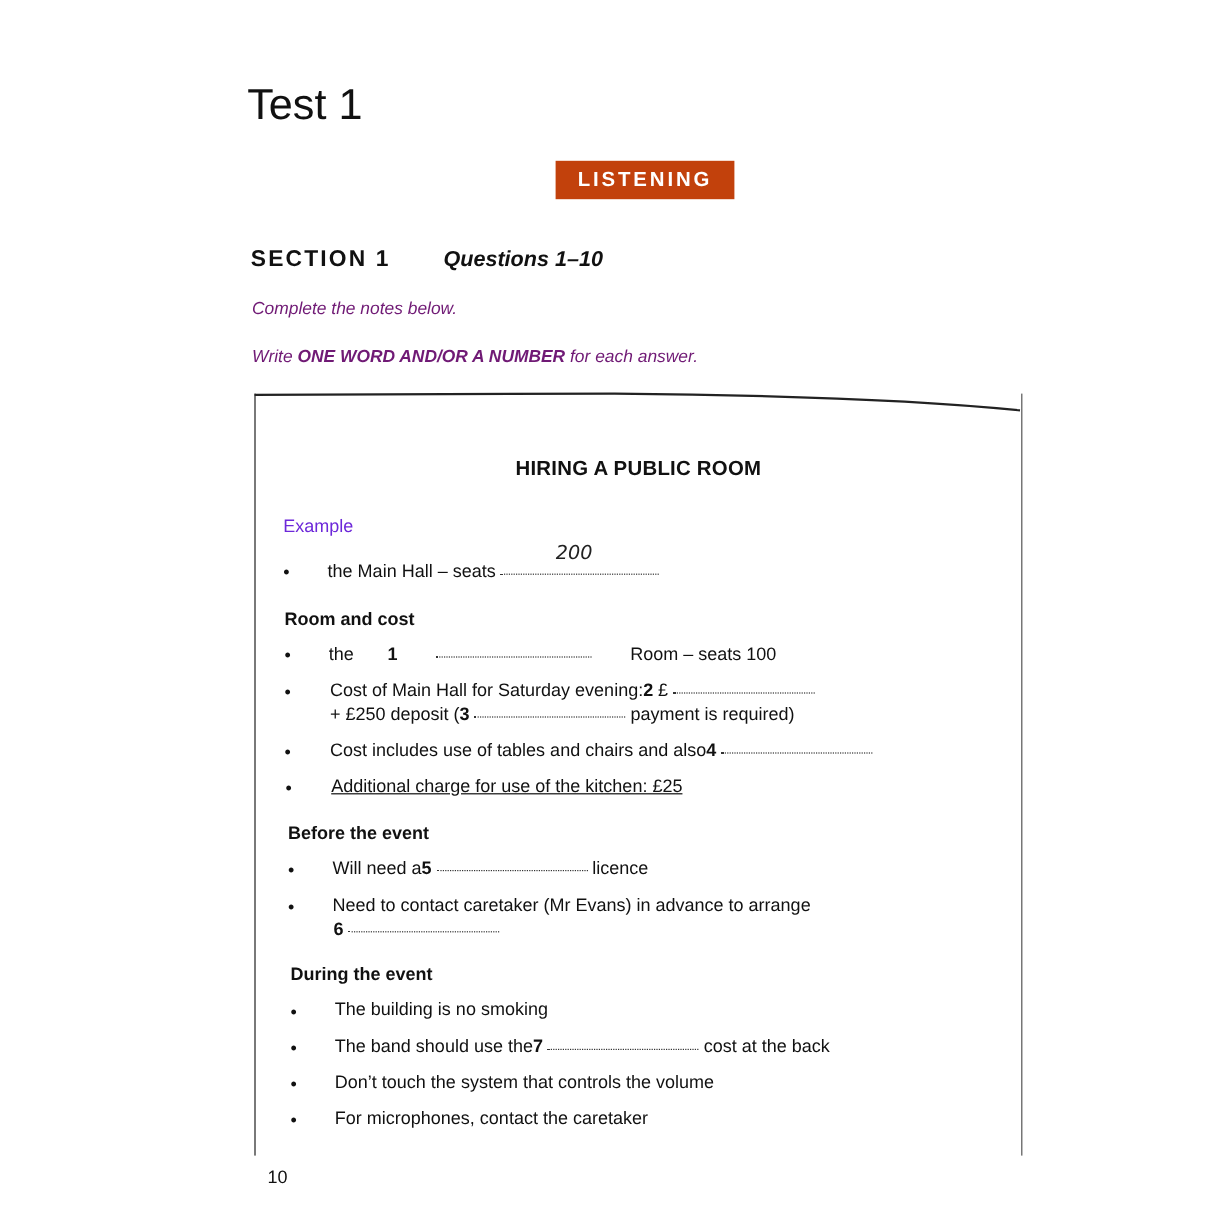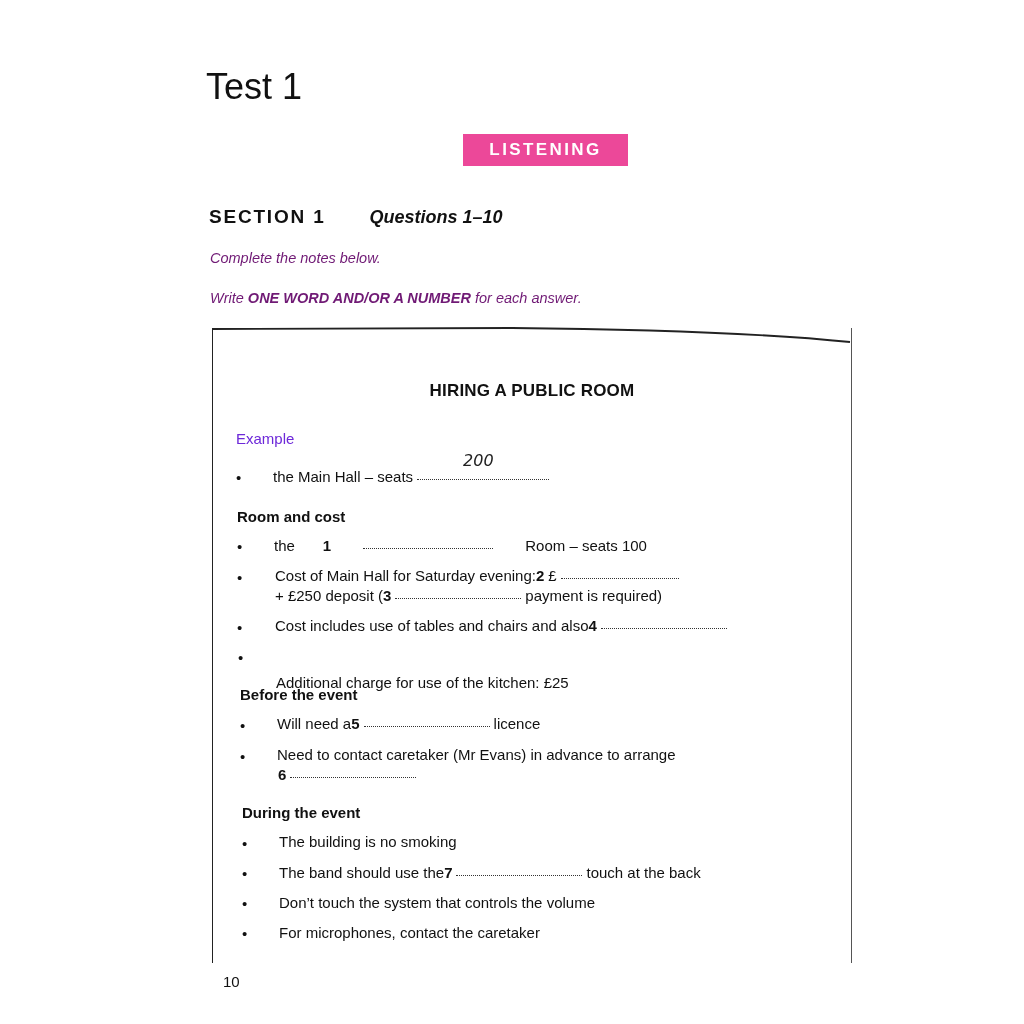--- a/index.html
+++ b/index.html
@@ -1,21 +1,21 @@
 <!DOCTYPE html>
 <html><head>
   <meta charset="utf-8">
   <style>
     * { margin: 0; padding: 0; box-sizing: border-box; }
     html, body { width: 1024px; height: 1024px; background: #ffffff; overflow: hidden; }
     body { position: relative; font-family: "Liberation Sans", sans-serif; color: #111; }
 
     .test-title { position: absolute; left: 206px; top: 66px; font-size: 36px; font-weight: 400; letter-spacing: 0px; color: #111; }
 
-    .listening-badge { position: absolute; left: 463px; top: 134px; width: 165px; height: 32px; background: #ec4899; color: #fff;
+    .listening-badge { position: absolute; left: 463px; top: 134px; width: 149px; height: 32px; background: #c2410c; color: #fff;
       font-weight: 700; font-size: 17px; letter-spacing: 2.4px; display: flex; align-items: center; justify-content: center; }
 
     .section-head { position: absolute; left: 209px; top: 206px; display: flex; align-items: baseline; }
     .section-label { font-size: 19px; font-weight: 700; letter-spacing: 1.8px; color: #111; }
     .section-questions { margin-left: 44px; font-size: 18px; font-weight: 700; font-style: italic; color: #111; }
 
     .instruction { position: absolute; left: 210px; font-size: 14.5px; font-style: italic; color: #701a75; }
     .instr1 { top: 250px; }
     .instr2 { top: 290px; }
     .instruction b { font-weight: 700; }
@@ -97,21 +97,21 @@
 </div>
 
 <span class="bullet" style="left:237px; top:619px;">•</span>
 <div class="row" style="left:275px; top:617px;">
   <span>Cost includes use of tables and chairs and also </span>
   <span class="qnum">4</span>
   <span class="dots" style="width:126px;"></span>
 </div>
 
 <span class="bullet" style="left:238px; top:649px;">•</span>
-<div class="row" style="left:276px; top:674px;">Additional charge for use of the kitchen: £25</div>
+<div class="row" style="left:276px; top:647px;text-decoration:underline;">Additional charge for use of the kitchen: £25</div>
 
 <div class="subhead" style="left:240px; top:686px;">Before the event</div>
 
 <span class="bullet" style="left:240px; top:717px;">•</span>
 <div class="row" style="left:277px; top:715px;">
   <span>Will need a </span>
   <span class="qnum">5</span>
   <span class="dots" style="width:126px;"></span>
   <span>licence</span>
 </div>
@@ -126,21 +126,21 @@
 <div class="subhead" style="left:242px; top:804px;">During the event</div>
 
 <span class="bullet" style="left:242px; top:835px;">•</span>
 <div class="row" style="left:279px; top:833px;">The building is no smoking</div>
 
 <span class="bullet" style="left:242px; top:865px;">•</span>
 <div class="row" style="left:279px; top:864px;">
   <span>The band should use the </span>
   <span class="qnum">7</span>
   <span class="dots" style="width:126px;"></span>
-  <span>touch at the back</span>
+  <span>cost at the back</span>
 </div>
 
 <span class="bullet" style="left:242px; top:895px;">•</span>
 <div class="row" style="left:279px; top:894px;">Don’t touch the system that controls the volume</div>
 
 <span class="bullet" style="left:242px; top:925px;">•</span>
 <div class="row" style="left:279px; top:924px;">For microphones, contact the caretaker</div>
 
 <div class="page-number">10</div>
 

